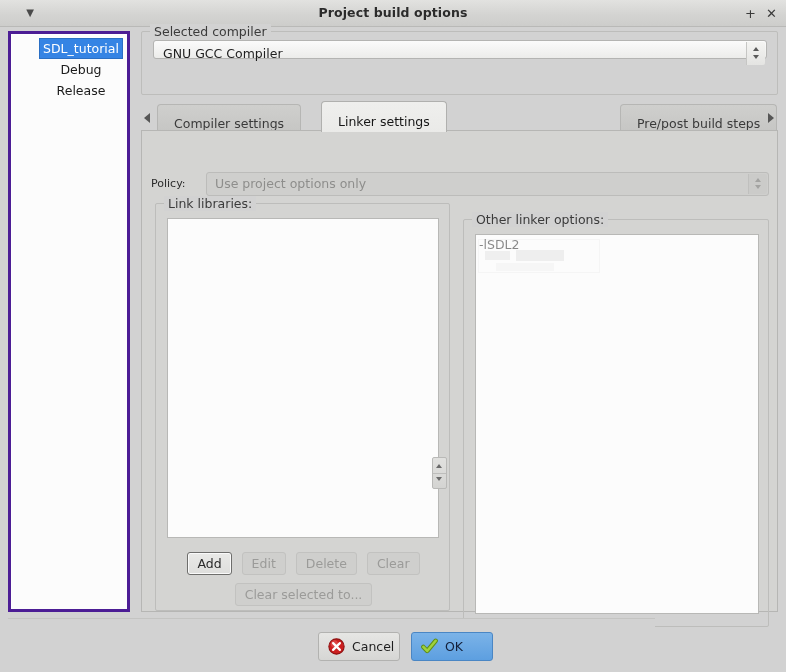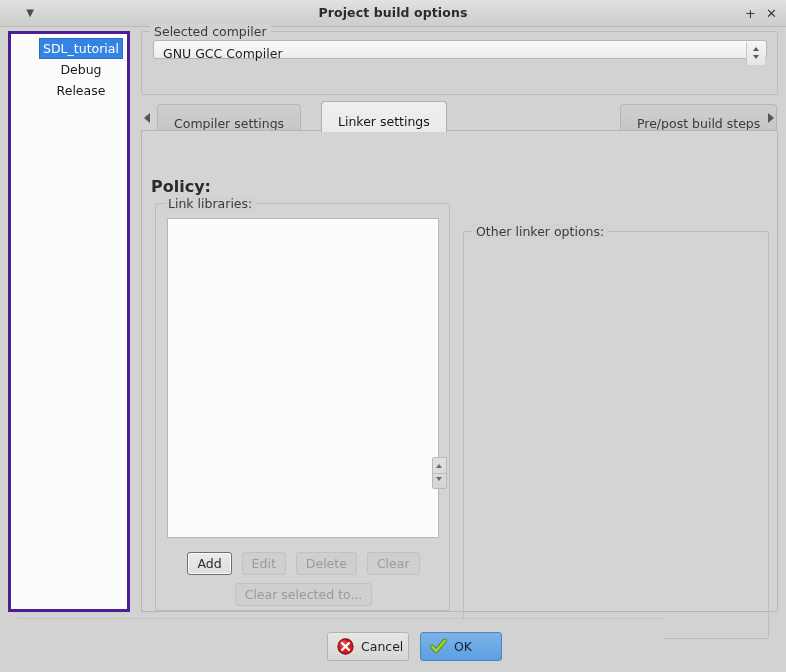--- a/index.html
+++ b/index.html
@@ -215,22 +215,22 @@
     width: 637px; height: 482px;
     background: #d4d4d2;
     border: 1px solid #b6b6b4;
     box-sizing: border-box;
   }
 
   
   #policy-label {
     position: absolute;
     left: 9px; top: 46px;
-    font-size: 16px;
-    font-weight: bold;
+    font-size: 11px;
+    font-weight: normal;
     color: #2b2b2b;
   }
   #policy-combo {
     position: absolute;
     left: 64px; top: 41px;
     width: 563px; height: 24px;
     background: #cfcfcd;
     border: 1px solid #bcbcba;
     border-radius: 3px;
     box-sizing: border-box;
@@ -291,21 +291,21 @@
     border-color: #c2c2c0;
   }
   .btn.focused {
     border: 1px solid #6e6e6c;
     background: linear-gradient(to bottom, #eaeae8 0%, #dededc 100%);
     box-shadow: inset 0 0 0 1px #fafafa;
   }
 
   
   #gb-otheropts {
-    left: 321px; top: 100px; width: 306px; height: 408px;
+    left: 321px; top: 88px; width: 306px; height: 408px;
   }
   #otheropts-text {
     position: absolute;
     left: 11px; top: 14px;
     width: 284px; height: 380px;
     background: #fcfcfc;
     border: 1px solid #b8b8b6;
     box-sizing: border-box;
     padding: 2px 3px;
     overflow: hidden;
@@ -367,21 +367,21 @@
   #move-spin .arr.down { top: 19px; border-top: 4px solid #6a6a6a; }
   #move-spin .sep {
     position: absolute;
     left: 0; top: 15px; width: 13px; height: 1px;
     background: #bdbdbb;
   }
 
   
   #actionbar {
     position: absolute;
-    left: 17px; top: 618px;
+    left: 8px; top: 618px;
     width: 647px; height: 54px;
     background: #d2d2d2;
     border-top: 1px solid #c4c4c2;
     box-sizing: border-box;
   }
   .dlg-btn {
     position: absolute;
     top: 13px;
     height: 29px;
     border-radius: 3px;
@@ -450,20 +450,27 @@
       <div class="tab active" style="left:180px;">Linker settings</div>
       <div class="tab" style="left:479px;">Pre/post build steps</div>
       <div class="tab-arrow" id="tab-arrow-right">
         <span class="tri"></span>
       </div>
     </div>
 
     <div id="tabpanel">
 
       <div id="policy-label">Policy:</div>
+      <div id="policy-combo">
+        <div id="policy-combo-text">Use project options only</div>
+        <div class="spin">
+          <span class="arr up"></span>
+          <span class="arr down"></span>
+        </div>
+      </div>
 
       <div class="groupbox" id="gb-linklibs">
         <div class="gb-title">Link libraries:</div>
         <div id="linklibs-list"></div>
 
         <div class="btnrow" id="linklibs-btnrow1">
           <span class="btn focused">Add</span>
           <span class="btn disabled">Edit</span>
           <span class="btn disabled">Delete</span>
           <span class="btn disabled">Clear</span>
@@ -474,20 +481,29 @@
       </div>
 
       <div id="move-spin">
         <span class="arr up"></span>
         <span class="sep"></span>
         <span class="arr down"></span>
       </div>
 
       <div class="groupbox" id="gb-otheropts">
         <div class="gb-title">Other linker options:</div>
+        <div id="otheropts-text">
+          <div id="otheropts-line">-lSDL2</div>
+          <div id="otheropts-ghost">
+            <span class="g-panel"></span>
+            <span class="g-chip"></span>
+            <span class="g-bar"></span>
+            <span class="g-base"></span>
+          </div>
+        </div>
       </div>
 
     </div>
   </div>
 
   <div id="actionbar">
 
     <div class="dlg-btn" id="btn-cancel">
       <svg class="dlg-icon" viewBox="0 0 16 16">
         <circle cx="8" cy="8" r="7.2" fill="#cc1f1f" stroke="#8d1111" stroke-width="1"></circle>

